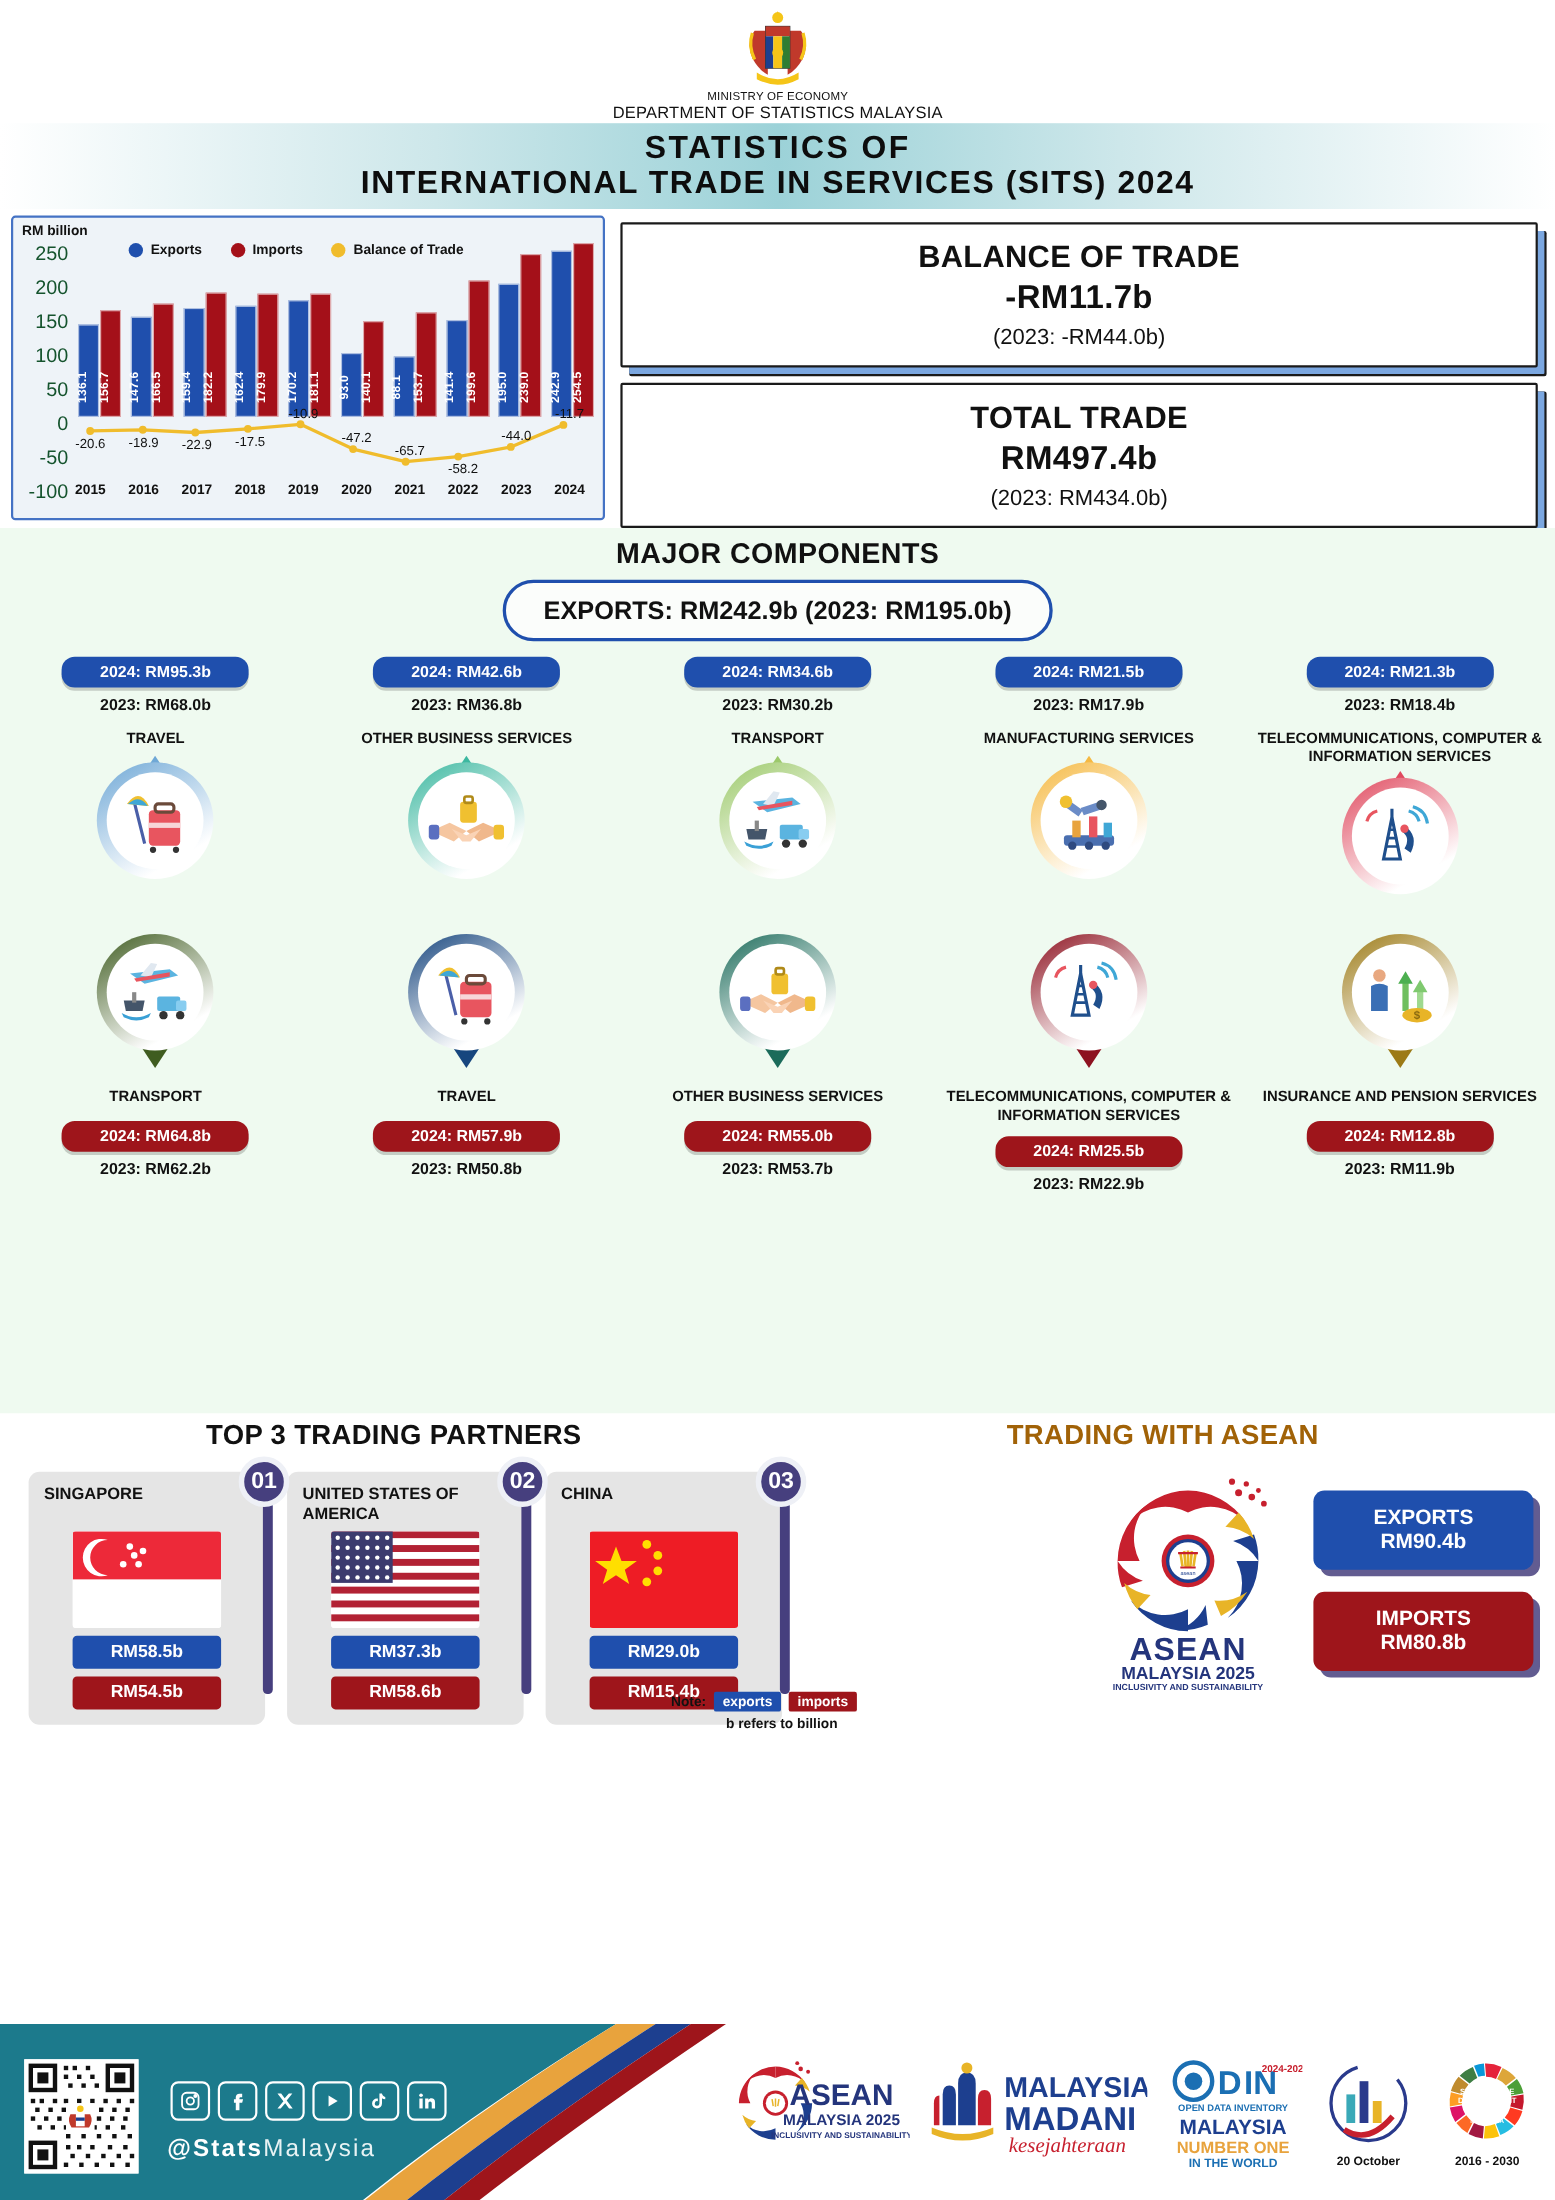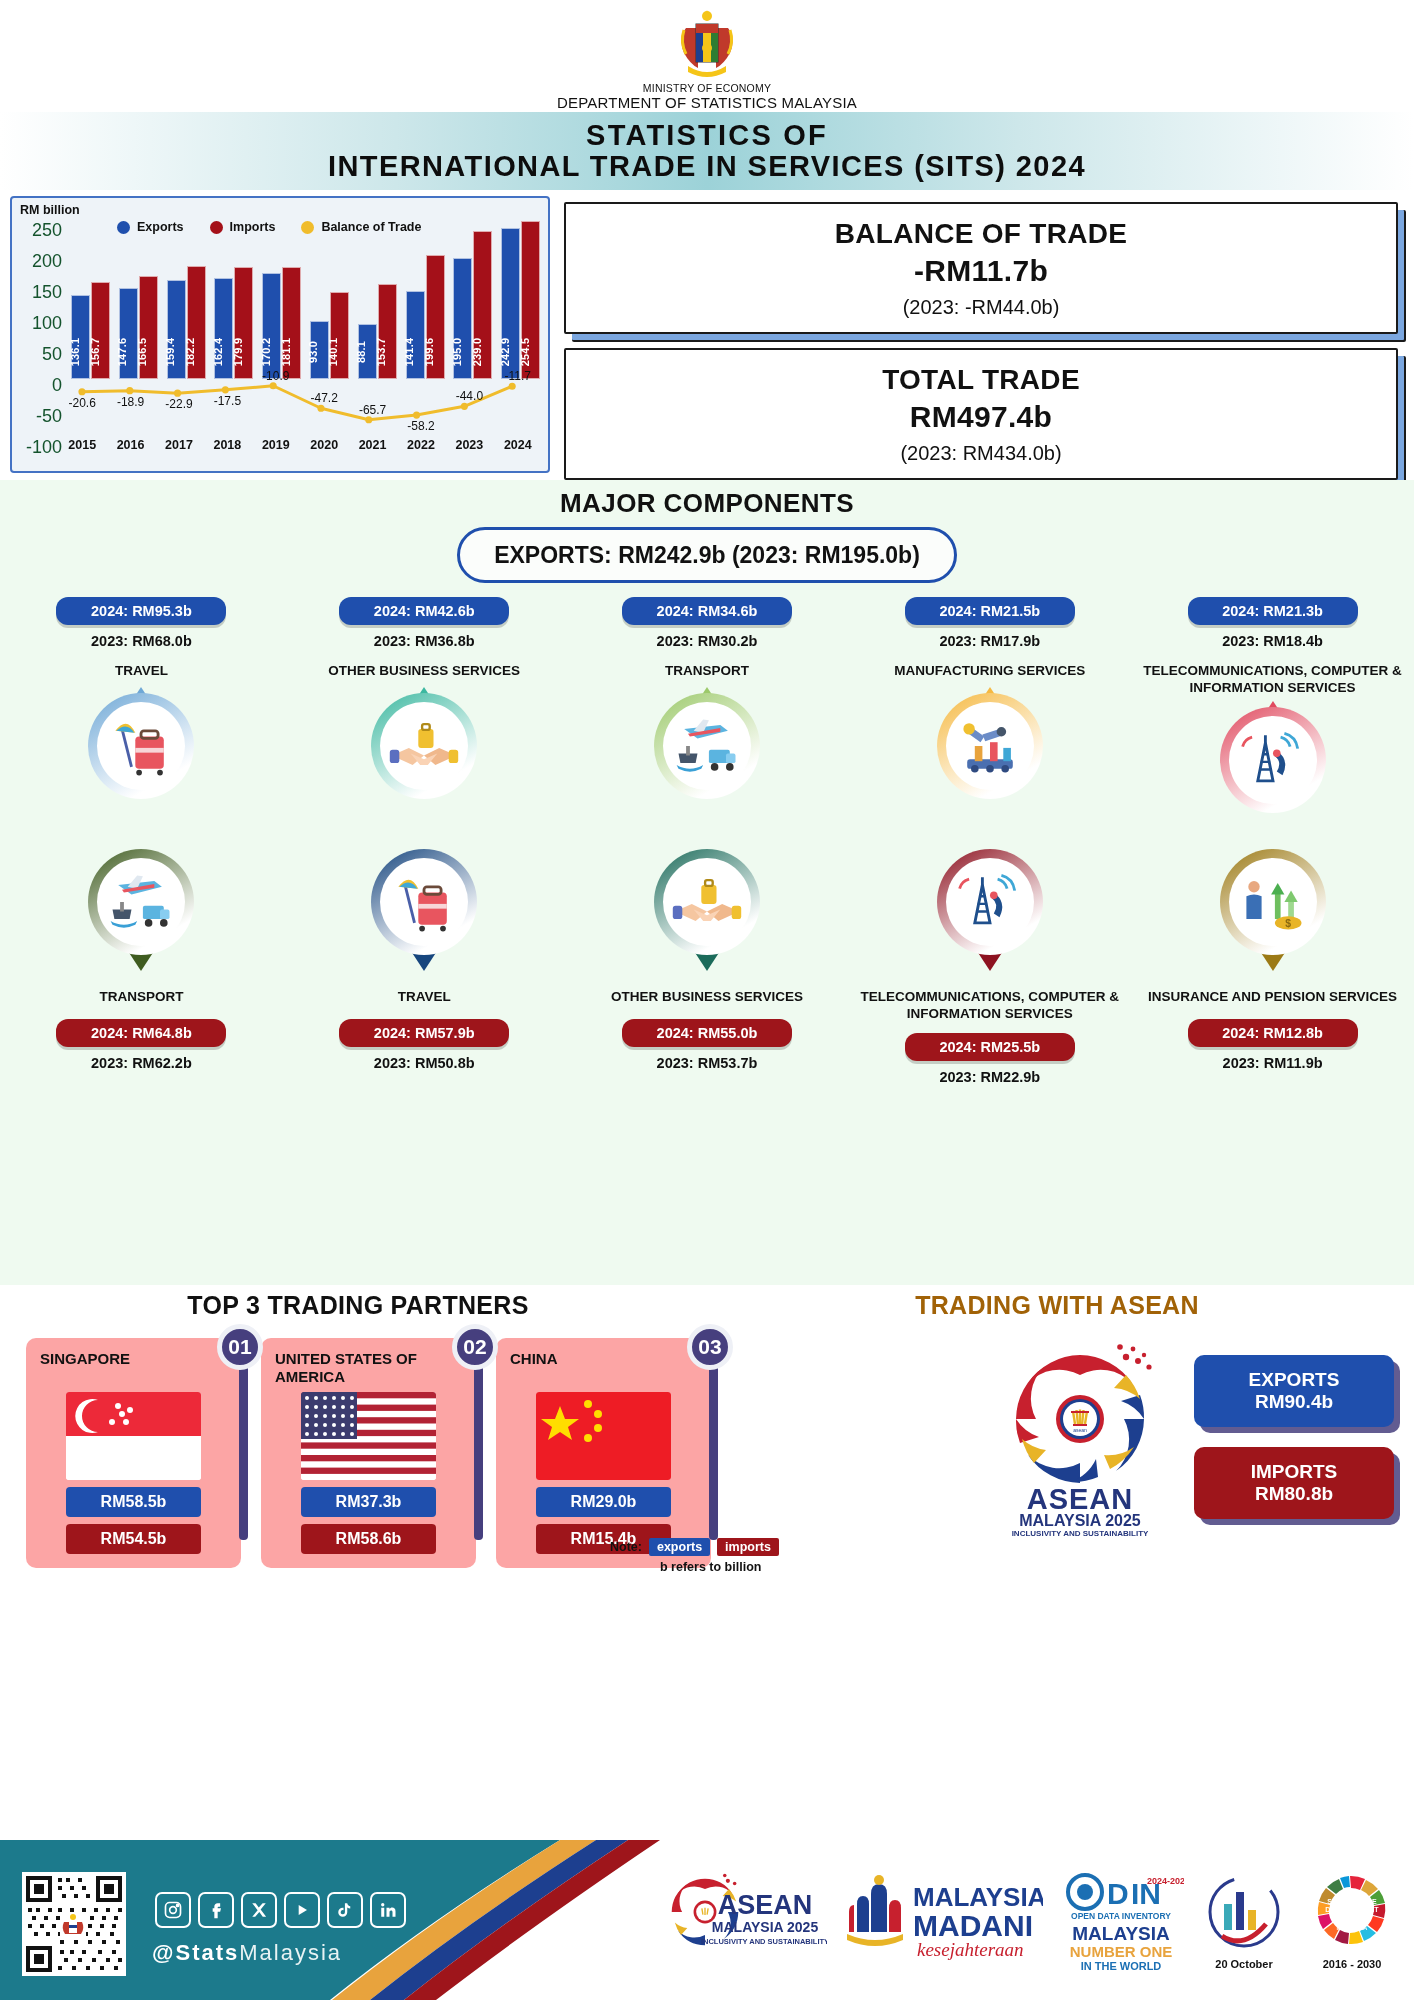--- a/index.html
+++ b/index.html
@@ -107,21 +107,21 @@
   }
   .pin.up .tip { bottom:auto; top:-6px; border-left:17px solid transparent; border-right:17px solid transparent; }
 
   
   .tp-section { position:relative; height:330px; background:#fff; padding-top:6px;}
   .tp-head { display:flex; }
   .tp-h1 { width:700px; text-align:center; font-size:25px; font-weight:bold; color:#111; letter-spacing:.3px;padding-left:16px;}
   .tp-h2 { flex:1; text-align:center; font-size:25px; font-weight:bold; color:#a16207; letter-spacing:.3px;}
 
   .cards { display:flex; gap:20px; padding-left:26px; margin-top:18px;}
-  .pcard { width:215px; background:#fca5a5; border-radius:10px; padding:12px 14px 14px 14px; position:relative;}
+  .pcard { width:215px; background:#e5e5e5; border-radius:10px; padding:12px 14px 14px 14px; position:relative;}
   .pcard .pname { font-size:15px; font-weight:bold; color:#111; line-height:1.2; min-height:36px;}
   .flag { width:135px; height:88px; margin:6px auto 0 auto; border-radius:3px; overflow:hidden; position:relative; background:#fff;}
   .vbtn { margin:7px auto 0 auto; width:135px; height:30px; border-radius:4px; color:#fff; font-size:16px; font-weight:bold; display:flex; align-items:center; justify-content:center;}
   .vbtn.b { background:#1f4fad;} .vbtn.r { background:#9e151b;}
   .rank {
     position:absolute; right:-22px; top:-14px; width:46px; height:46px; border-radius:50%;
     background:#463f7e; color:#fff; font-size:21px; font-weight:bold;
     display:flex; align-items:center; justify-content:center;
     border:5px solid #eef0f6; z-index:3;
   }

